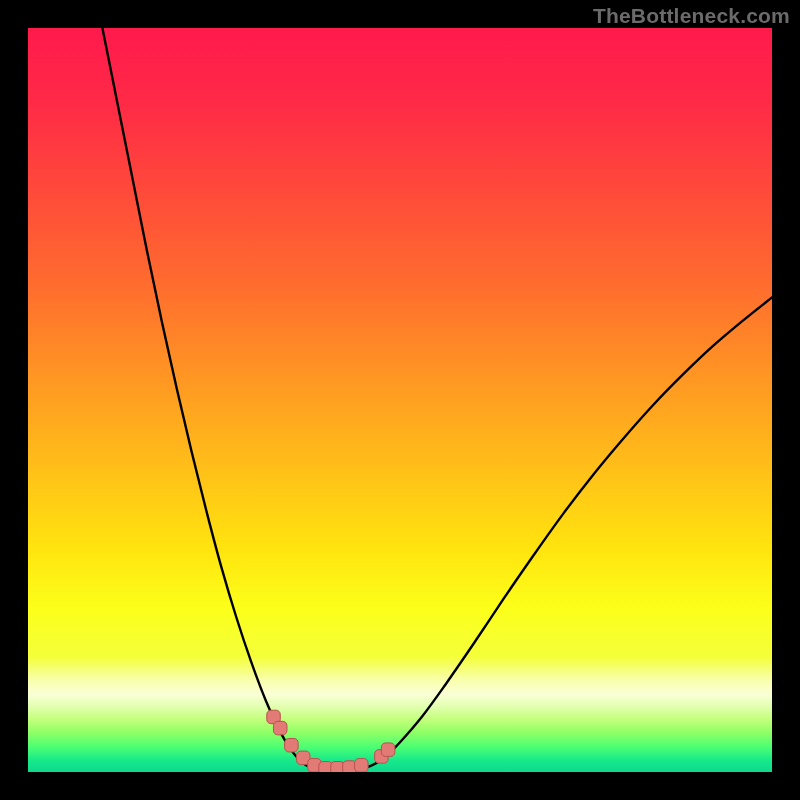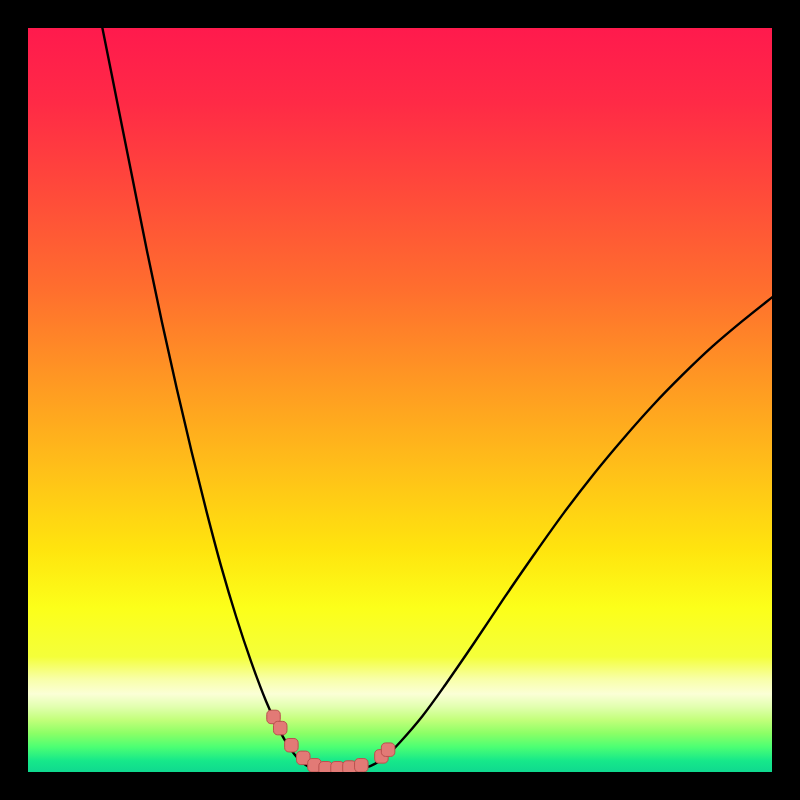--- a/index.html
+++ b/index.html
@@ -41,20 +41,21 @@
     font-weight: 600;
     color: #6b6b6b;
     letter-spacing: 0.2px;
     user-select: none;
   }
 </style>
 </head>
 <body>
 <div class="stage">
 
+  <div class="watermark">TheBottleneck.com</div>
 
   <div class="plot">
     <svg class="gradient" viewBox="0 0 744 744" preserveAspectRatio="none">
       <defs>
         <linearGradient id="bggrad" x1="0" y1="0" x2="0" y2="1">
             <stop offset="0.00%" stop-color="#ff1a4d"></stop>
             <stop offset="10.00%" stop-color="#ff2a46"></stop>
             <stop offset="22.00%" stop-color="#ff4a3a"></stop>
             <stop offset="35.00%" stop-color="#ff6e2e"></stop>
             <stop offset="48.00%" stop-color="#ff9a22"></stop>

